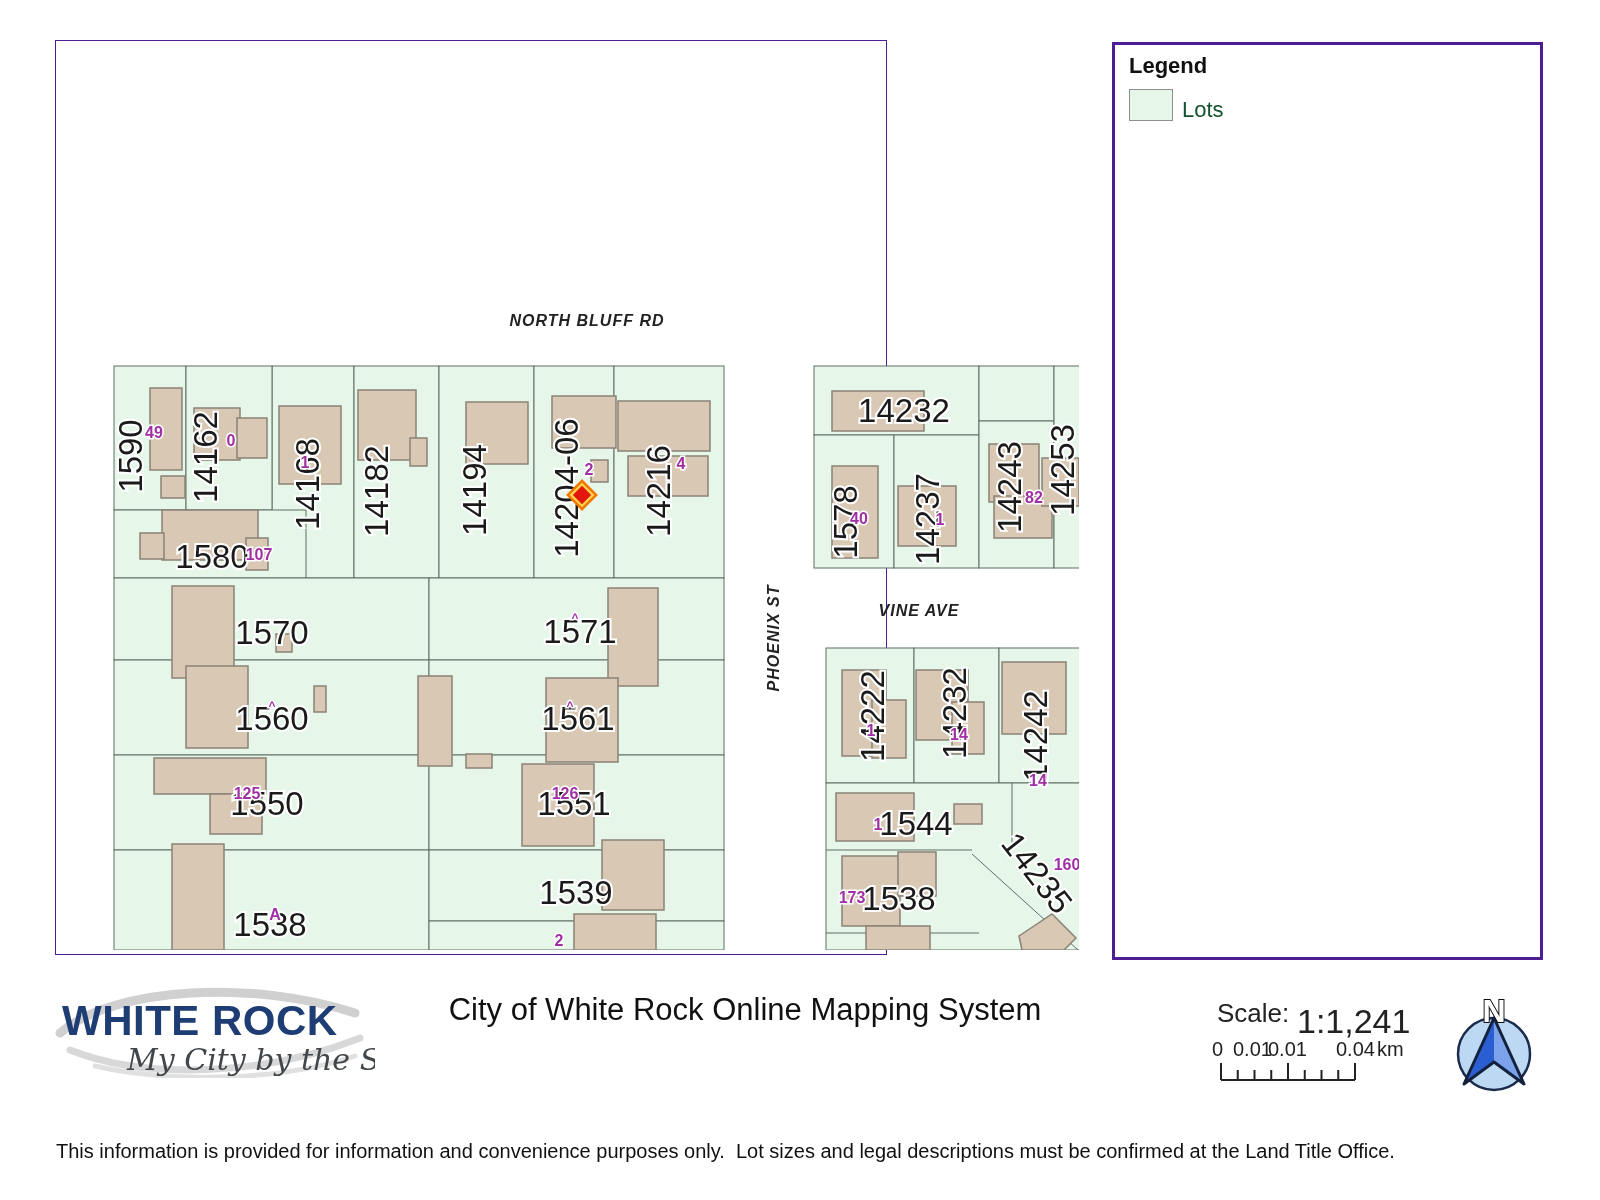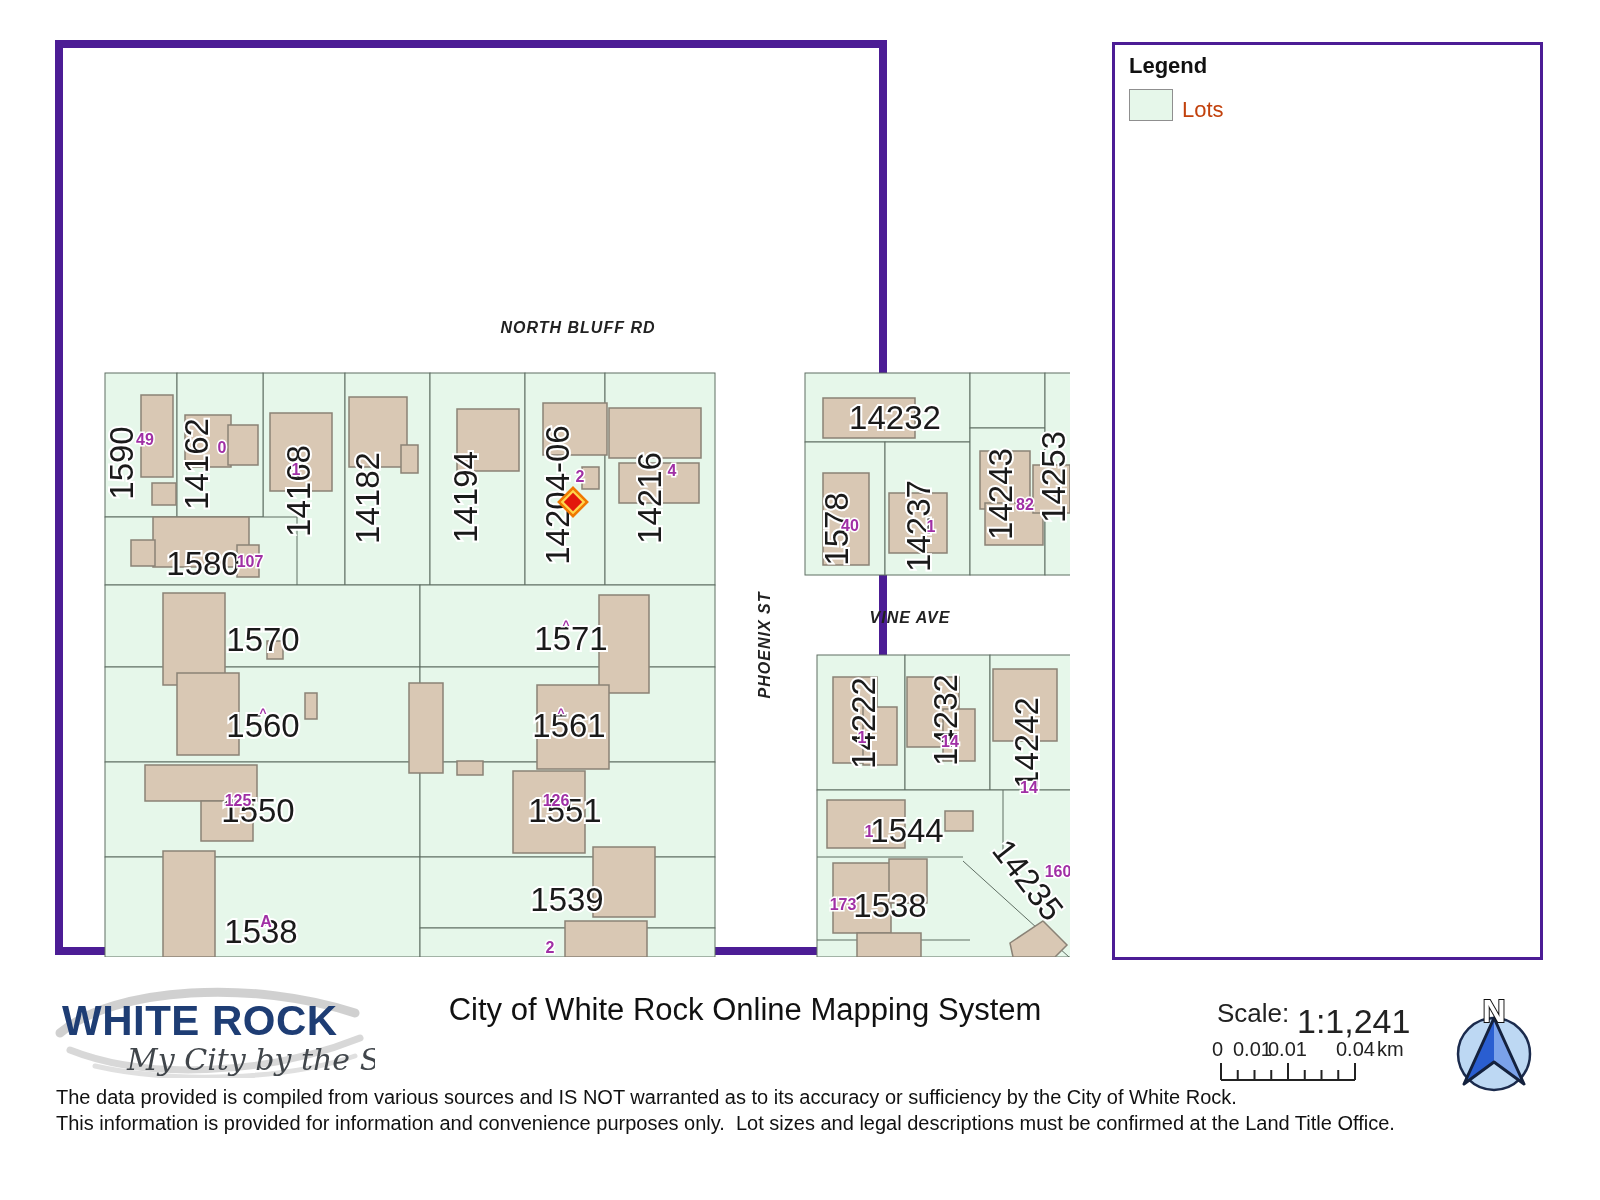--- a/index.html
+++ b/index.html
@@ -1,26 +1,26 @@
 <!DOCTYPE html>
 <html><head>
 <meta charset="utf-8">
 <style>
   html,body{margin:0;padding:0;background:#ffffff;}
   .canvas{position:relative;width:1600px;height:1200px;background:#ffffff;overflow:hidden;
           font-family:"Liberation Sans",sans-serif;}
   .map-frame{position:absolute;left:55px;top:40px;width:832px;height:915px;
-             border:8px solid #4c1d95;box-sizing:border-box;background:#ffffff;}
+             border:1px solid #4c1d95;box-sizing:border-box;background:#ffffff;padding-left:16px;}
   .map-frame svg{display:block;}
   .legend-frame{position:absolute;left:1112px;top:42px;width:431px;height:918px;
                 border:3px solid #4c1d95;box-sizing:border-box;background:#ffffff;}
   .legend-title{position:absolute;left:14px;top:8px;font-size:22px;font-weight:bold;color:#111;}
   .legend-item{position:absolute;left:14px;top:42px;display:flex;align-items:center;}
   .legend-swatch{width:42px;height:30px;background:#e6f7ea;border:1px solid #8f8f8f;display:inline-block;}
-  .legend-label{font-size:22px;color:#c2410c;margin-left:9px;margin-top:10px;}
+  .legend-label{font-size:22px;color:#14532d;margin-left:9px;margin-top:10px;}
 
   
   .lot{fill:#e6f7ea;stroke:#5f6e63;stroke-width:1;}
   .bld{fill:#d9c8b4;stroke:#8a8276;stroke-width:1.5;}
   .bline{stroke:#5f6e63;stroke-width:1;fill:none;}
   .lotlabel{font-family:"Liberation Sans",sans-serif;font-size:33px;fill:#1a1a1a;
             stroke:#ffffff;stroke-width:4px;paint-order:stroke;text-anchor:middle;}
   .street{font-family:"Liberation Sans",sans-serif;font-size:16px;font-weight:bold;
           font-style:italic;fill:#222;letter-spacing:1px;text-anchor:middle;}
   .purple{font-family:"Liberation Sans",sans-serif;font-size:16px;font-weight:bold;fill:#a02fa5;
@@ -30,21 +30,21 @@
   
   .map-title{position:absolute;left:420px;top:992px;width:650px;text-align:center;
              font-size:31px;color:#111;}
   .logo-svg{position:absolute;left:55px;top:978px;}
   .scale-label{position:absolute;left:1205px;top:998px;font-size:26px;color:#222;margin-left:12px;}
   .scale-value{position:absolute;left:1297px;top:1002px;font-size:34px;color:#222;}
   .sb-label{position:absolute;top:1038px;font-size:20px;color:#222;}
   .ruler-svg{position:absolute;left:1220px;top:1060px;}
   .north-svg{position:absolute;left:1448px;top:984px;}
   .disclaimer{position:absolute;left:56px;font-size:20px;color:#111;white-space:pre;}
-  .disc1{top:1086px;} .disc2{top:1112px;}
+  .disc1{top:1086px;} .disc2{top:1140px;}
 </style>
 </head>
 <body>
 
 <div class="canvas">
 
   <div class="map-frame">
     <svg width="1007" height="909" viewBox="58 43 1007 909">
 
       <g>
@@ -244,16 +244,15 @@
   </svg>
 
   <svg class="north-svg" width="92" height="112" viewBox="0 0 92 112">
     <circle cx="46" cy="70" r="36" fill="#bdd8f3" stroke="#1b2b4d" stroke-width="2.5"></circle>
     <polygon points="46,34 46,78 16,100" fill="#2a5ed1"></polygon>
     <polygon points="46,34 76,100 46,78" fill="#7ba2ea"></polygon>
     <polygon points="46,34 76,100 46,78 16,100" fill="none" stroke="#14213d" stroke-width="3" stroke-linejoin="round"></polygon>
     <text x="46" y="38" text-anchor="middle" font-family="Liberation Sans, sans-serif" font-size="32" font-weight="bold" fill="#ffffff" stroke="#111111" stroke-width="2" paint-order="stroke">N</text>
   </svg>
 
-  <div class="disclaimer disc1">The data provided is compiled from various sources and IS NOT warranted as to its accuracy or sufficiency by the City of White Rock.</div>
   <div class="disclaimer disc2">This information is provided for information and convenience purposes only.  Lot sizes and legal descriptions must be confirmed at the Land Title Office.</div>
 
 </div>
 
 </body></html>

